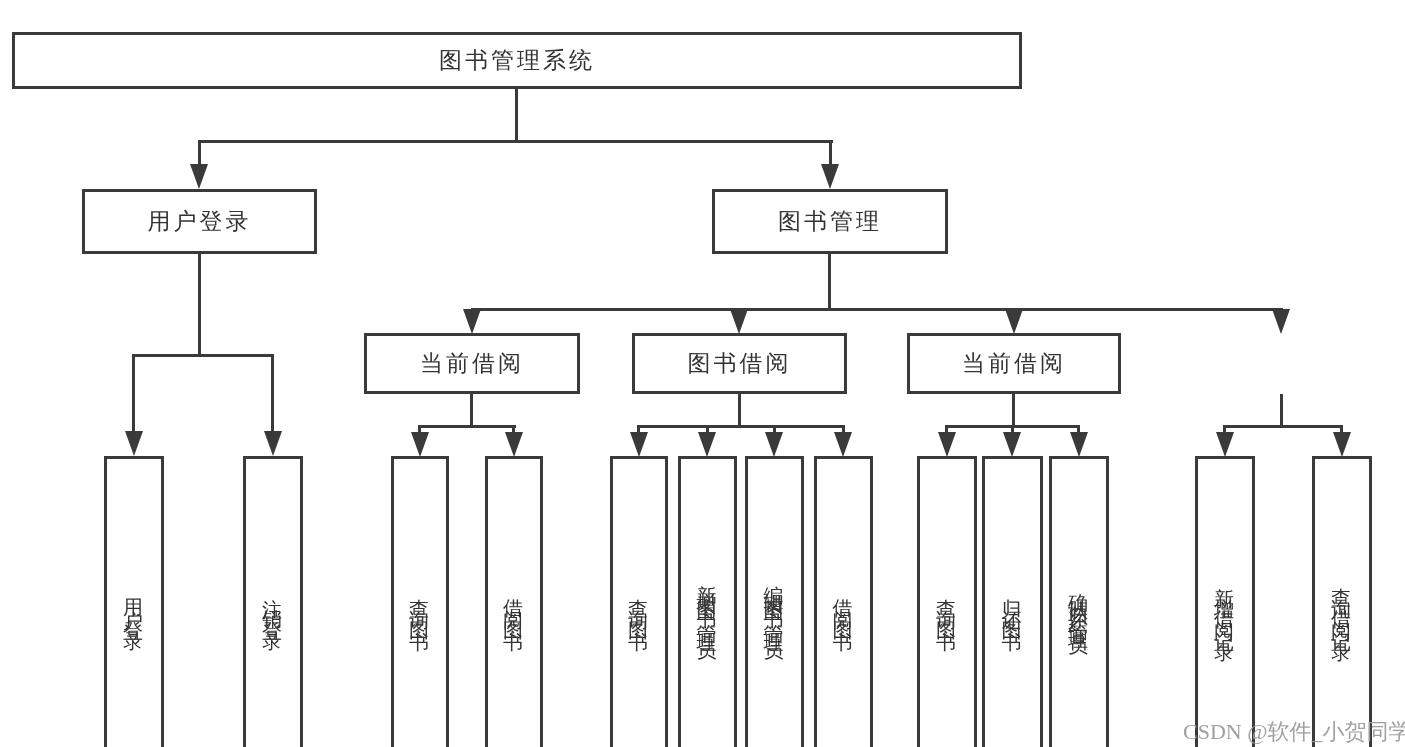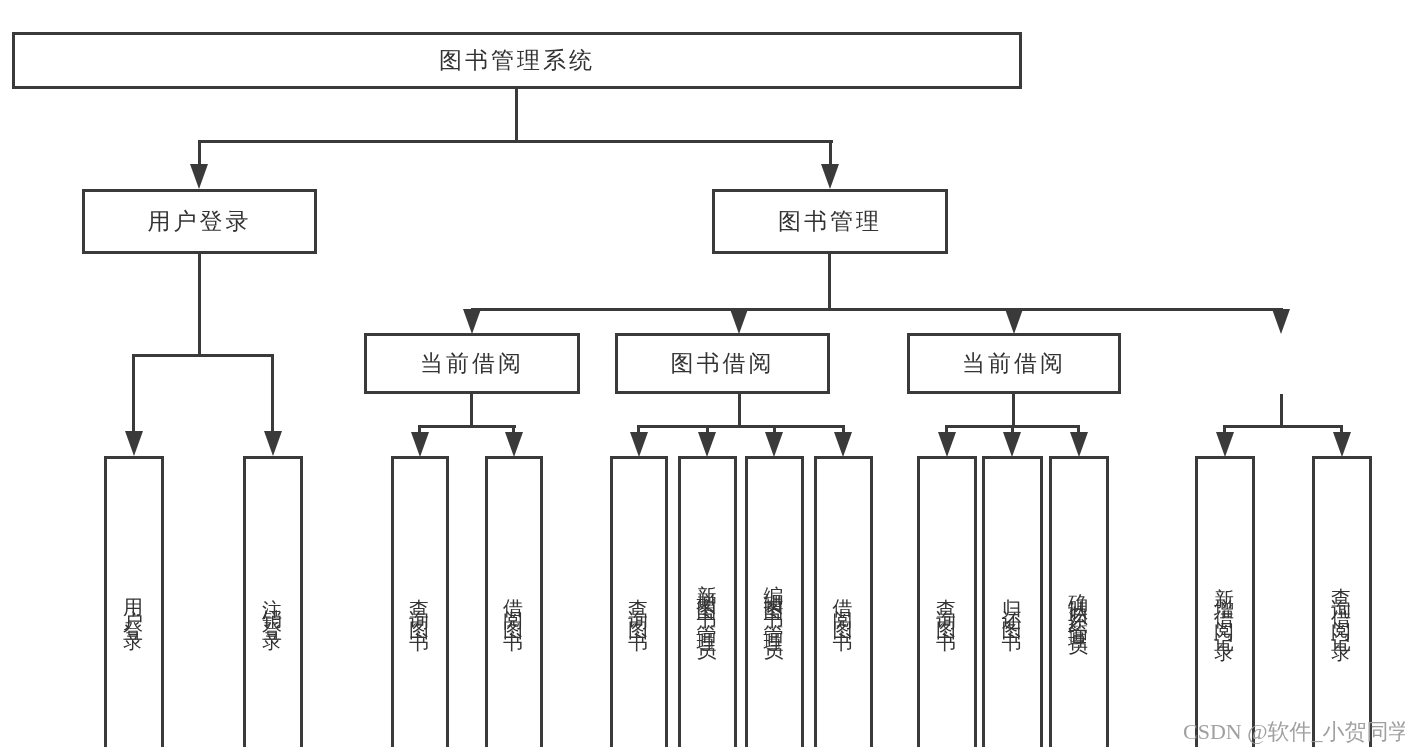--- a/index.html
+++ b/index.html
@@ -99,21 +99,21 @@
   <div class="vl" style="left:828px; top:234px; height:57px;"></div>
   <div class="hl" style="left:471px; top:288px; width:812px;"></div>
   <div class="ar" style="left:463px; top:289px;"></div>
   <div class="ar" style="left:730px; top:289px;"></div>
   <div class="ar" style="left:1005px; top:289px;"></div>
   <div class="ar" style="left:1272px; top:289px;"></div>
 
   <div class="box" style="left:364px; top:313px; width:216px; height:61px;">
     <span class="hlabel">当前借阅</span>
   </div>
-  <div class="box" style="left:615px; top:313px; width:215px; height:61px;">
+  <div class="box" style="left:632px; top:313px; width:215px; height:61px;">
     <span class="hlabel">图书借阅</span>
   </div>
   <div class="box" style="left:907px; top:313px; width:214px; height:61px;">
     <span class="hlabel">当前借阅</span>
   </div>
 
   <div class="vl" style="left:470px; top:374px; height:34px;"></div>
   <div class="hl" style="left:418px; top:405px; width:98px;"></div>
   <div class="vl" style="left:418px; top:405px; height:10px;"></div>
   <div class="ar" style="left:411px; top:412px;"></div>

